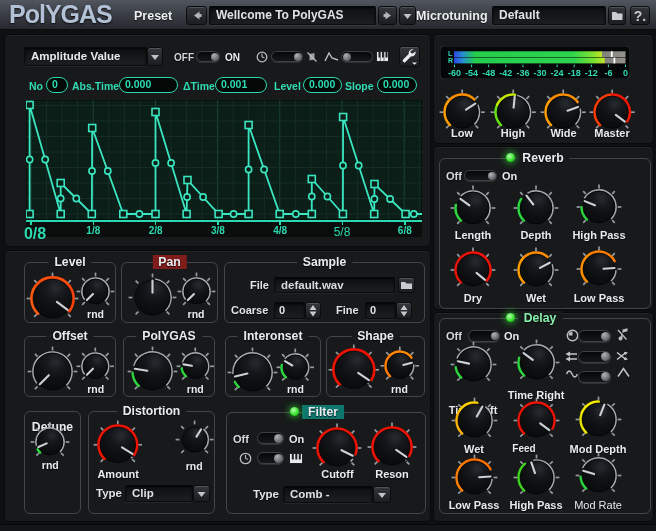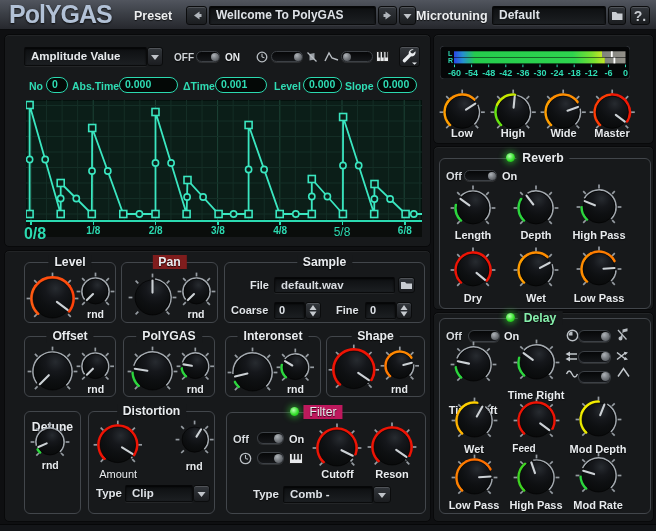--- a/index.html
+++ b/index.html
@@ -427,21 +427,21 @@
       <line x1="41.2" y1="12.4" x2="43.9" y2="9.7" stroke="#959ba1" stroke-width="1.7"></line>
       <line x1="47.2" y1="26.8" x2="51.0" y2="26.8" stroke="#959ba1" stroke-width="1.7"></line>
       <line x1="41.2" y1="41.2" x2="43.9" y2="43.9" stroke="#959ba1" stroke-width="1.7"></line>
       <path d="M41.29 38.78 A18.80 18.80 0 0 1 40.09 40.09" fill="none" stroke="#a3a9af" stroke-width="1.7"></path>
       <path d="M13.48 40.35 A19.00 19.00 0 0 1 26.80 7.80" fill="none" stroke="#ee1405" stroke-width="3.2" stroke-linecap="round"></path>
       <path d="M26.63 7.80 A19.00 19.00 0 0 1 43.00 36.73" fill="none" stroke="#ee1405" stroke-width="3.2" stroke-linecap="round"></path>
       <circle cx="26.8" cy="26.8" r="17.8" fill="url(#kb)"></circle>
       <circle cx="26.8" cy="26.8" r="17.8" fill="none" stroke="#000000" stroke-opacity="0.6" stroke-width="1"></circle>
       <line x1="31.0" y1="29.4" x2="41.5" y2="35.8" stroke="#ccd1d5" stroke-width="2.1" stroke-linecap="round"></line>
     </svg>
-<div style="position:absolute;left:118.2px;top:468px;transform:translateX(-50%);font-size:11px;font-weight:normal;color:#e8ebee;white-space:nowrap;text-shadow:0 1px 1px rgba(0,0,0,0.7)">Amount</div>
+<div style="position:absolute;left:118.2px;top:468px;transform:translateX(-50%);font-size:11px;font-weight:bold;color:#e8ebee;white-space:nowrap;text-shadow:0 1px 1px rgba(0,0,0,0.7)">Amount</div>
 <svg style="position:absolute;left:172.6px;top:418.4px" width="43" height="43" viewBox="0 0 43 43">
       <line x1="10.9" y1="32.3" x2="8.2" y2="35.0" stroke="#959ba1" stroke-width="1.7"></line>
       <line x1="6.4" y1="21.6" x2="2.6" y2="21.6" stroke="#959ba1" stroke-width="1.7"></line>
       <line x1="10.9" y1="10.9" x2="8.2" y2="8.2" stroke="#959ba1" stroke-width="1.7"></line>
       <line x1="21.6" y1="6.4" x2="21.6" y2="2.6" stroke="#959ba1" stroke-width="1.7"></line>
       <line x1="32.3" y1="10.9" x2="35.0" y2="8.2" stroke="#959ba1" stroke-width="1.7"></line>
       <line x1="36.8" y1="21.6" x2="40.6" y2="21.6" stroke="#959ba1" stroke-width="1.7"></line>
       <line x1="32.3" y1="32.3" x2="35.0" y2="35.0" stroke="#959ba1" stroke-width="1.7"></line>
       <path d="M30.43 11.26 A13.60 13.60 0 0 1 31.22 31.22" fill="none" stroke="#a3a9af" stroke-width="1.7"></path>
       <circle cx="21.6" cy="21.6" r="12.6" fill="url(#kb)"></circle>
@@ -450,21 +450,21 @@
     </svg>
 <div style="position:absolute;left:194.2px;top:460px;transform:translateX(-50%);font-size:10.5px;font-weight:bold;color:#e8ebee;white-space:nowrap;text-shadow:0 1px 1px rgba(0,0,0,0.7)">rnd</div>
 <div style="position:absolute;left:96px;top:487px;font-size:11.5px;font-weight:bold;color:#e0e4e8;white-space:nowrap;text-shadow:0 1px 1px rgba(0,0,0,0.7)">Type</div>
 <div style="position:absolute;left:125px;top:485px;width:68px;height:17px;box-sizing:border-box;background:linear-gradient(#0d0f11,#1c1f22);border:1px solid #0a0b0c;border-top-color:#060708;box-shadow:inset 0 1px 2px rgba(0,0,0,0.8), 0 1px 0 rgba(255,255,255,0.06);border-radius:2px;color:#dde1e6;font-size:11.5px;font-weight:bold;line-height:15px;padding-left:6px;white-space:nowrap;overflow:hidden">Clip</div>
 <div style="position:absolute;left:193px;top:485px;width:17px;height:17px;box-sizing:border-box;background:linear-gradient(#33373c,#1b1d20);border:1px solid #0b0c0d;border-radius:3px;box-shadow:inset 0 1px 0 rgba(255,255,255,0.15)"><svg width="15" height="15">
         <g transform="translate(3.5,6)">
           <polygon points="0,0 8,0 4.0,5" fill="#c0c4c9"></polygon>
         </g>
       </svg></div>
 <div style="position:absolute;left:226px;top:412px;width:200px;height:102px;box-sizing:border-box;border:1px solid #42464b;border-radius:6px"></div>
-    <div style="position:absolute;left:323px;top:405px;transform:translateX(-50%);background:#be185d;padding:0 6px;font-size:12.2px;font-weight:normal;color:#e9ecef;white-space:nowrap;text-shadow:0 1px 1px rgba(0,0,0,0.8)">Filter</div>
+    <div style="position:absolute;left:323px;top:405px;transform:translateX(-50%);background:#0f766e;padding:0 6px;font-size:12.2px;font-weight:bold;color:#e9ecef;white-space:nowrap;text-shadow:0 1px 1px rgba(0,0,0,0.8)">Filter</div>
     <div style="position:absolute;left:290px;top:407px;width:9px;height:9px;border-radius:50%;background:radial-gradient(circle at 40% 35%,#b6ffb0,#35e02c 55%,#13a00f);box-shadow:0 0 6px 2px rgba(60,255,60,0.45)"></div>
 <div style="position:absolute;left:233px;top:433px;font-size:11px;font-weight:bold;color:#d7dbdf;white-space:nowrap;text-shadow:0 1px 1px rgba(0,0,0,0.7)">Off</div>
 <div style="position:absolute;left:257px;top:432px;width:27px;height:12px;background:linear-gradient(#060708,#15171a);border:1px solid #3c4045;border-radius:7.0px;box-sizing:border-box;box-shadow:0 1px 0 rgba(255,255,255,0.10)">
       <div style="position:absolute;left:16px;top:0.5px;width:9px;height:9px;border-radius:50%;background:radial-gradient(circle at 35% 30%,#aeb3b8,#75797e 50%,#43474c)"></div>
     </div>
 <div style="position:absolute;left:289px;top:433px;font-size:11px;font-weight:bold;color:#e8ebee;white-space:nowrap;text-shadow:0 1px 1px rgba(0,0,0,0.7)">On</div>
 <svg style="position:absolute;left:239px;top:452px" width="13" height="13">
       <circle cx="6.5" cy="6.5" r="5.2" fill="none" stroke="#b9bec3" stroke-width="1.3"></circle>
       <line x1="6.5" y1="6.5" x2="6.5" y2="3" stroke="#b9bec3" stroke-width="1.1"></line>
       <line x1="6.5" y1="6.5" x2="9" y2="7.3" stroke="#b9bec3" stroke-width="1.1"></line>
@@ -889,14 +889,14 @@
       <line x1="25.5" y1="6.4" x2="25.5" y2="2.6" stroke="#959ba1" stroke-width="1.7"></line>
       <line x1="39.0" y1="12.0" x2="41.7" y2="9.3" stroke="#959ba1" stroke-width="1.7"></line>
       <line x1="44.6" y1="25.5" x2="48.4" y2="25.5" stroke="#959ba1" stroke-width="1.7"></line>
       <line x1="39.0" y1="39.0" x2="41.7" y2="41.7" stroke="#959ba1" stroke-width="1.7"></line>
       <path d="M9.67 18.05 A17.50 17.50 0 1 1 37.87 37.87" fill="none" stroke="#a3a9af" stroke-width="1.7"></path>
       <path d="M13.09 38.12 A17.70 17.70 0 0 1 7.85 26.89" fill="none" stroke="#2cd63e" stroke-width="3.0" stroke-linecap="round"></path>
       <circle cx="25.5" cy="25.5" r="16.5" fill="url(#kb)"></circle>
       <circle cx="25.5" cy="25.5" r="16.5" fill="none" stroke="#000000" stroke-opacity="0.6" stroke-width="1"></circle>
       <line x1="21.1" y1="24.1" x2="10.2" y2="20.8" stroke="#ccd1d5" stroke-width="2.1" stroke-linecap="round"></line>
     </svg>
-<div style="position:absolute;left:598px;top:499px;transform:translateX(-50%);font-size:11px;font-weight:bold;color:#e8ebee;white-space:nowrap;text-shadow:0 1px 1px rgba(0,0,0,0.7)">Mod Rate</div>
+<div style="position:absolute;left:598px;top:499px;transform:translateX(-50%);font-size:11px;font-weight:normal;color:#e8ebee;white-space:nowrap;text-shadow:0 1px 1px rgba(0,0,0,0.7)">Mod Rate</div>
 <div style="position:absolute;left:0;top:524px;width:656px;height:7px;background:#131518;border-top:1px solid #060708"></div>
 </div>
 </body></html>

